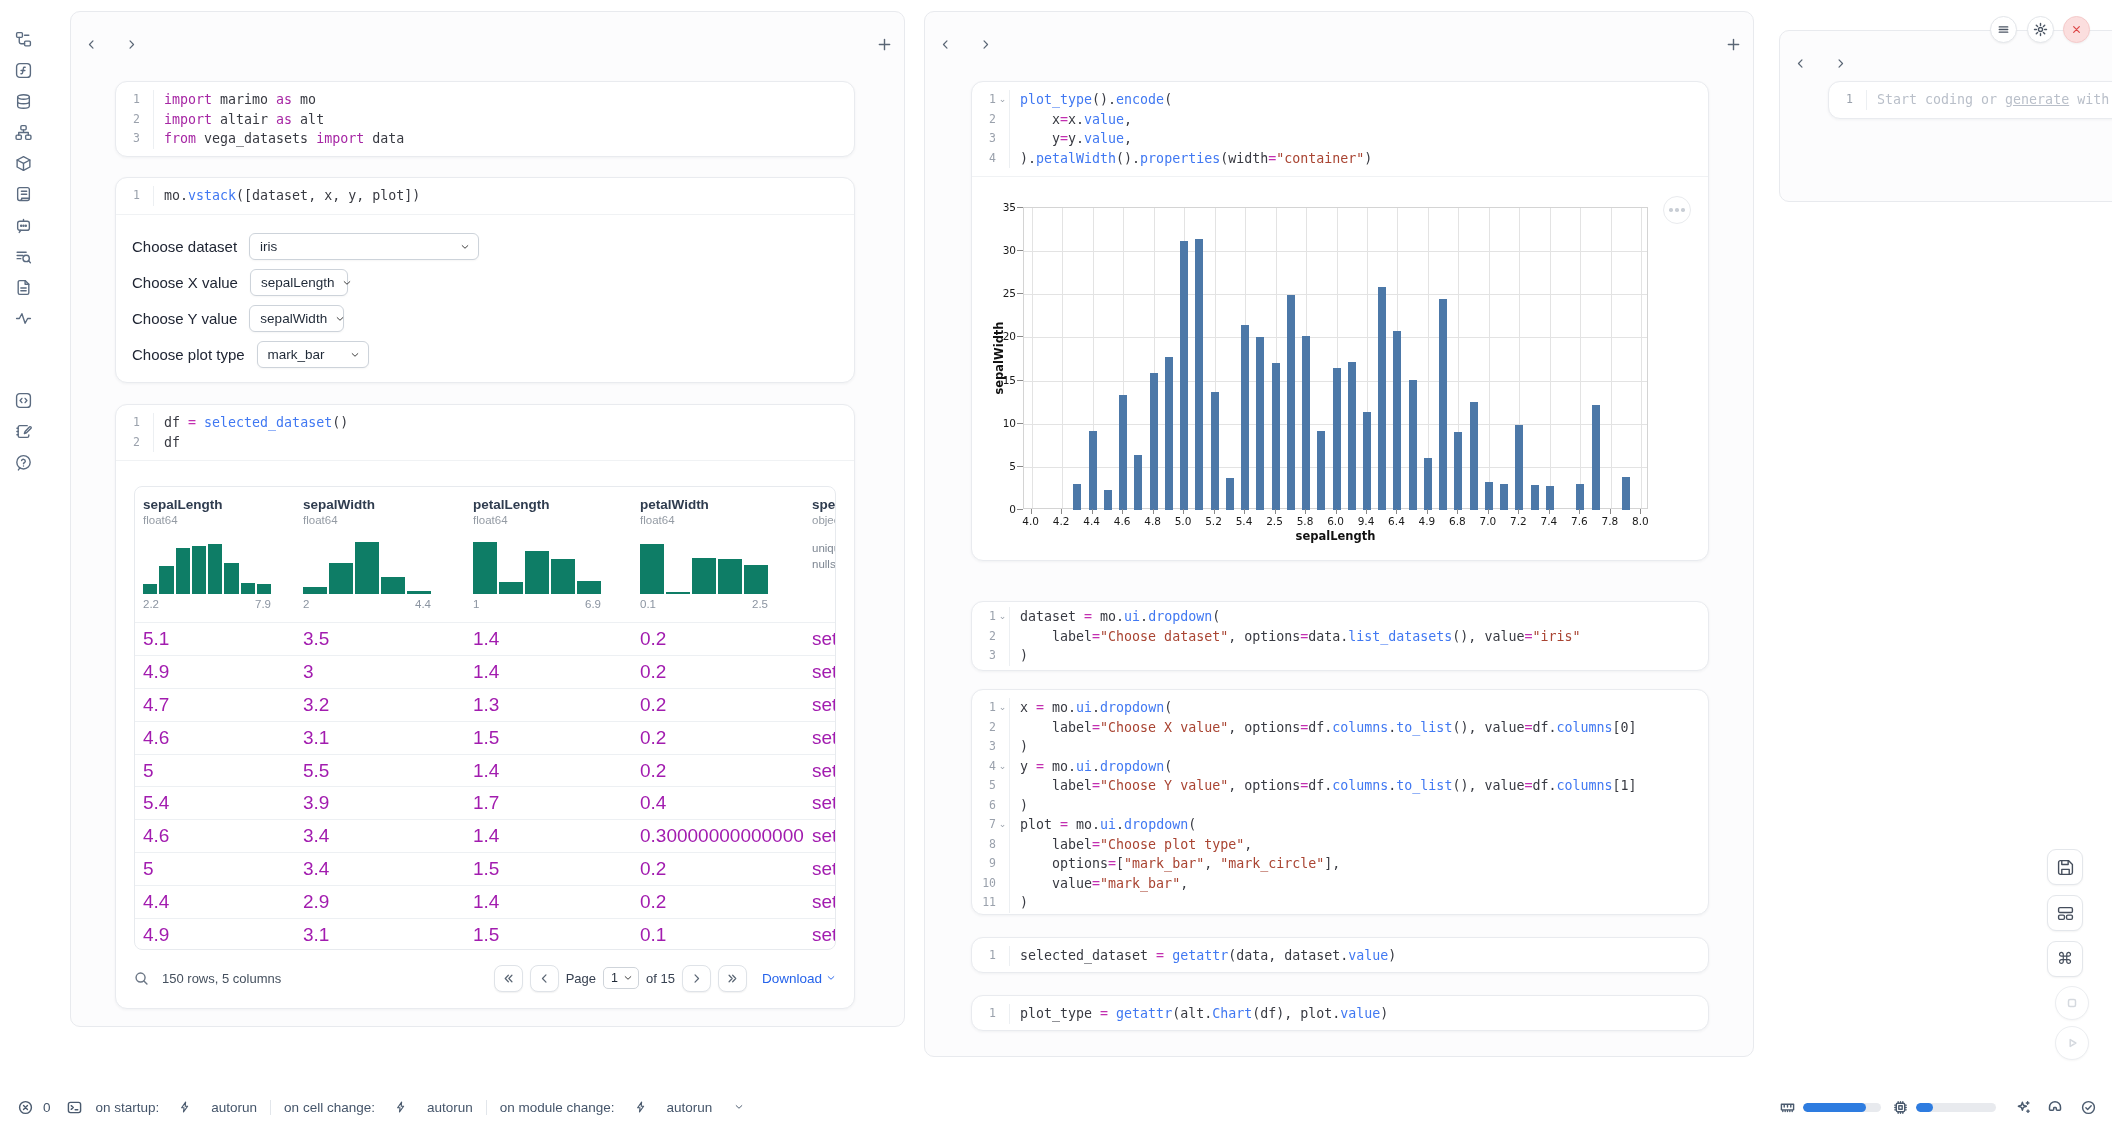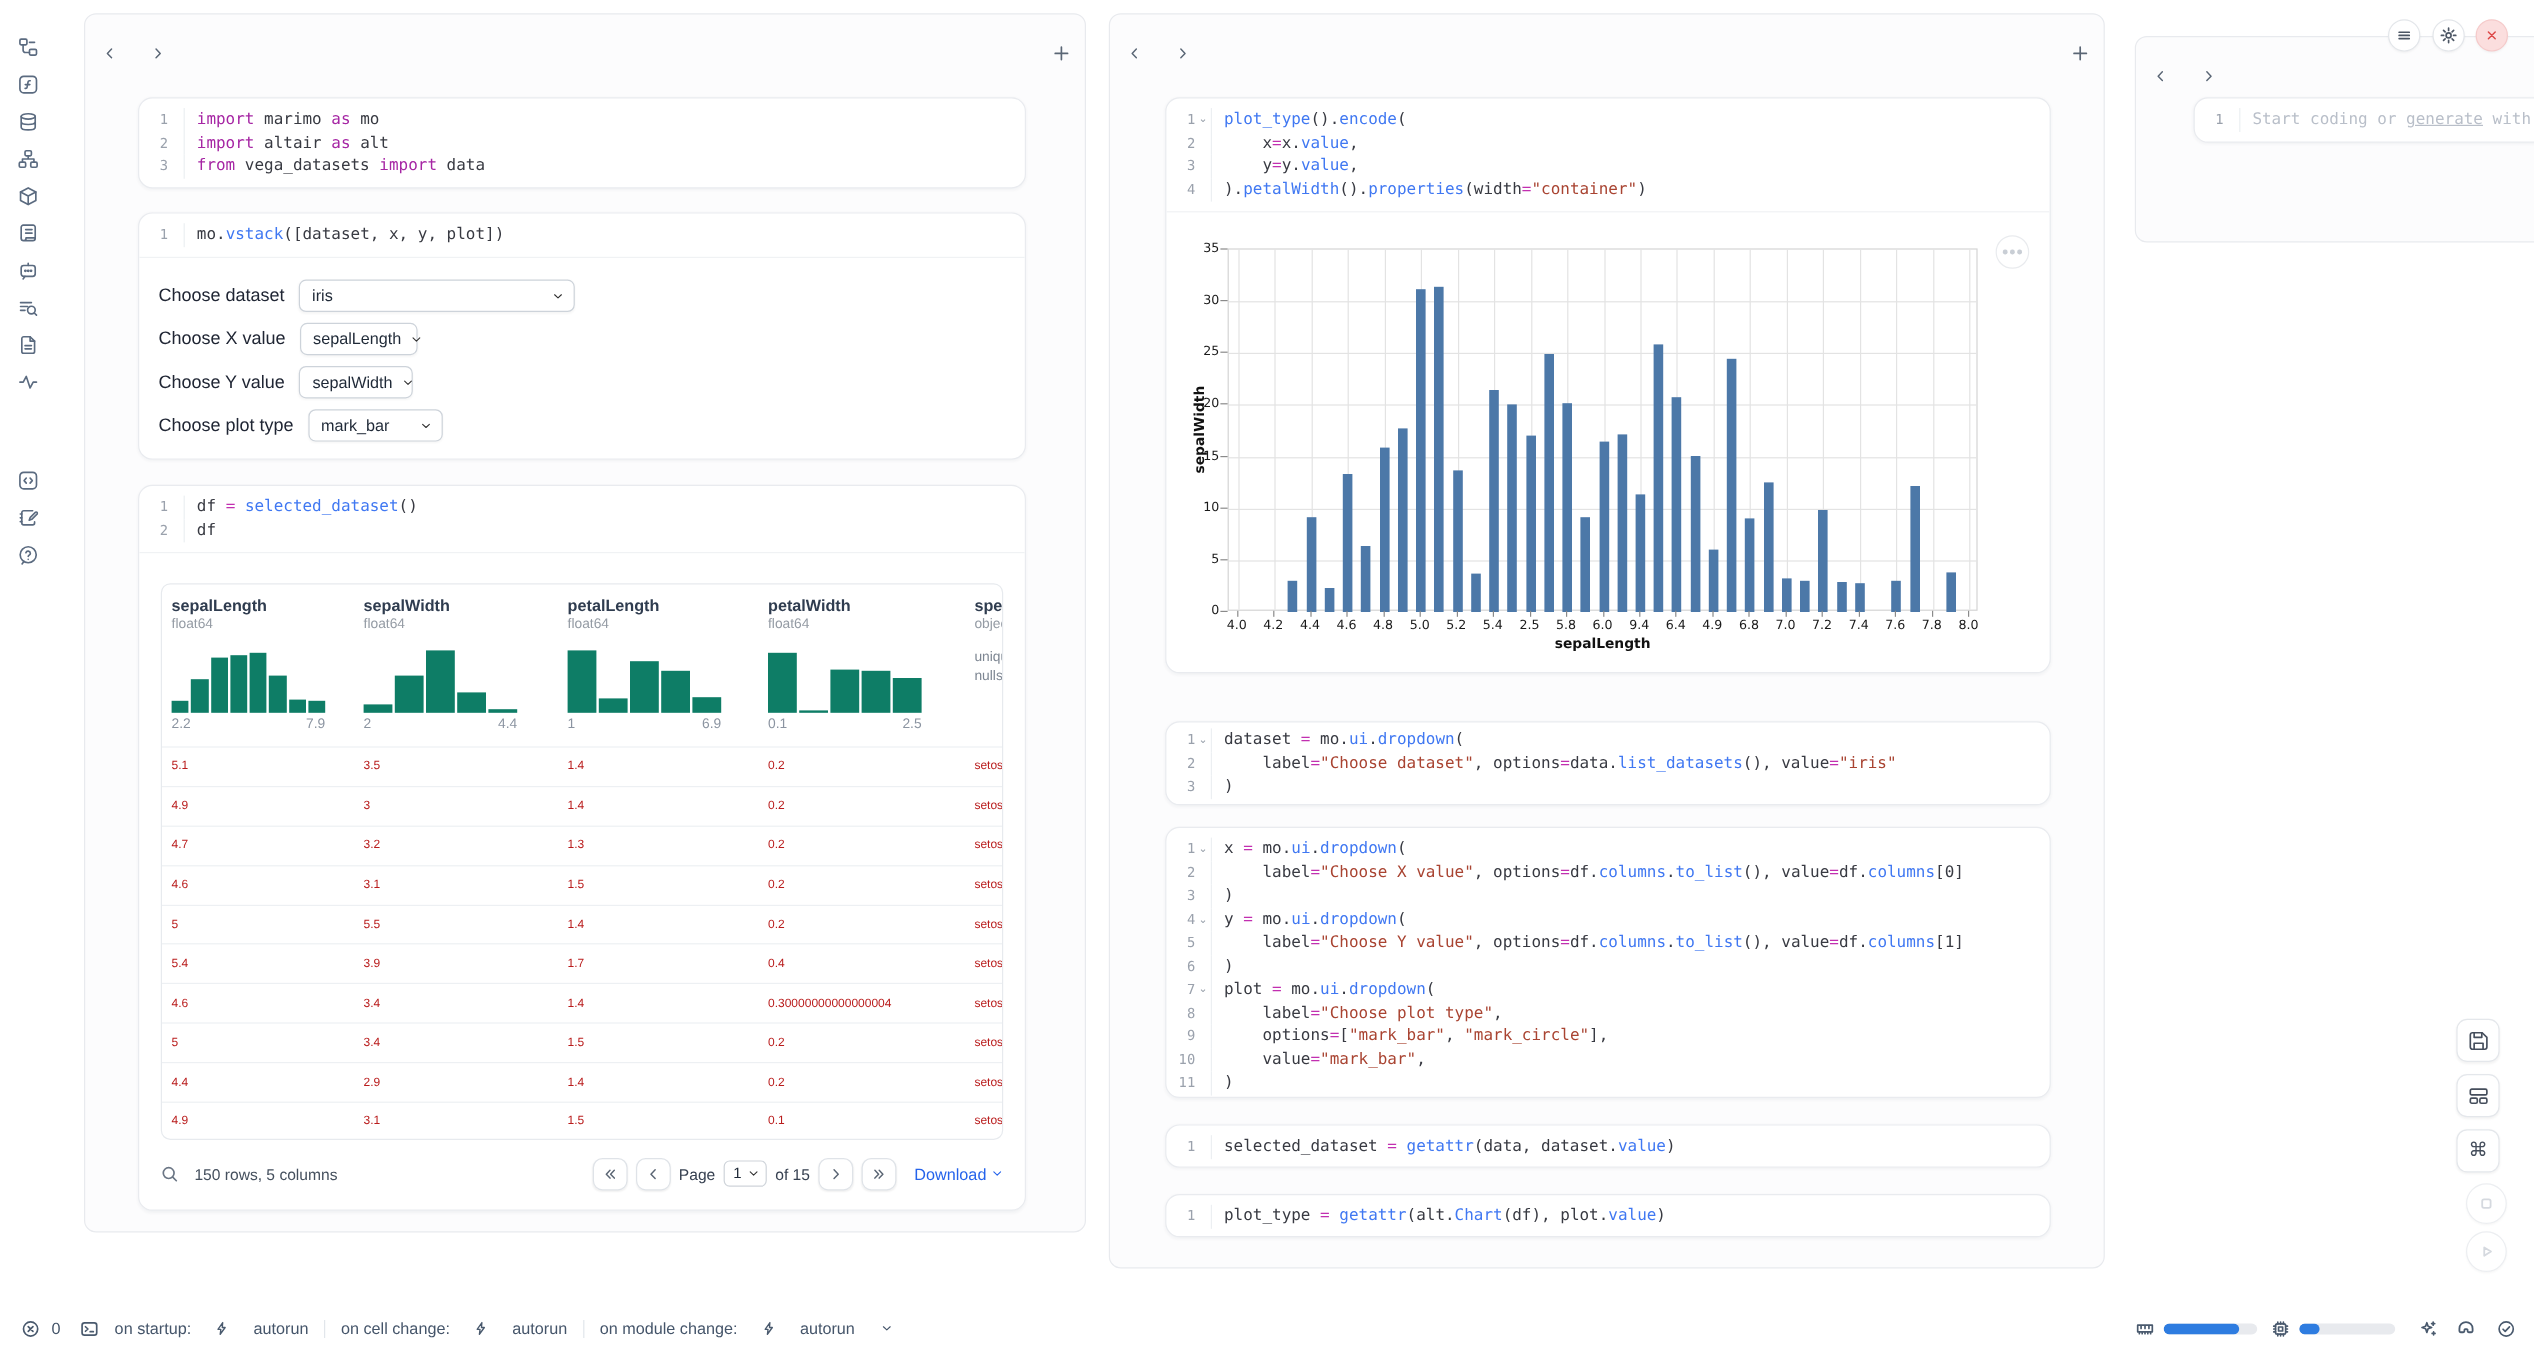--- a/index.html
+++ b/index.html
@@ -53,21 +53,21 @@
   .th{padding:10px 0 0 8px;overflow:hidden;flex:none;cursor:pointer}
   .th:nth-child(1){width:160px}.th:nth-child(2){width:170px}.th:nth-child(3){width:167px}.th:nth-child(4){width:172px}.th:nth-child(5){flex:1 1 auto}
   .cname{font-size:13.5px;font-weight:bold;color:#2f3c4f;white-space:nowrap}
   .cdtype{font-size:11.5px;color:#949ba4;margin-top:2px;white-space:nowrap}
   .hist{display:flex;align-items:flex-end;gap:2px;width:128px;height:58px;margin-top:10px}
   .hbar{flex:1 1 0;background:#0e7d66}
   .minmax{display:flex;justify-content:space-between;width:128px;font-size:11.5px;color:#8b94a1;margin-top:4px}
   .cmeta{margin-top:14px}
   .metaline{font-size:11.5px;color:#7d8692;line-height:16px;white-space:nowrap}
   .trow{display:flex;height:32.9px;border-top:1px solid #edf0f3;align-items:center}
-  .td{padding-left:8px;font-size:10px;color:#b91c1c;overflow:hidden;white-space:nowrap;flex:none}
+  .td{padding-left:8px;font-size:19px;color:#a21caf;overflow:hidden;white-space:nowrap;flex:none}
   .td:nth-child(1){width:160px}.td:nth-child(2){width:170px}.td:nth-child(3){width:167px}.td:nth-child(4){width:172px}.td:nth-child(5){flex:1 1 auto}
   .tfoot{position:absolute;left:18px;right:18px;top:500px;height:34px;display:flex;align-items:center}
   .ficon{color:#6b7685;display:flex;margin-right:13px}
   .fsummary{font-size:13px;color:#45505e}
   .fright{margin-left:auto;display:flex;align-items:center;gap:7px}
   .pbtn{width:29px;height:27px;background:#fff;border:1px solid #dfe3e8;border-radius:8px;box-shadow:0 1px 1.5px rgba(0,0,0,.06);color:#5b6674;display:flex;align-items:center;justify-content:center;cursor:pointer}
   .plabel{font-size:13px;color:#374151}
   .pselect{height:22px;border:1px solid #cfd4da;border-radius:5px;display:inline-flex;align-items:center;gap:5px;padding:0 5px 0 7px;font-size:12.5px;color:#1f2937;background:#fff;cursor:pointer}
   .download{color:#2563eb;font-size:13.5px;display:inline-flex;align-items:center;gap:4px;margin-left:8px;cursor:pointer}
   

